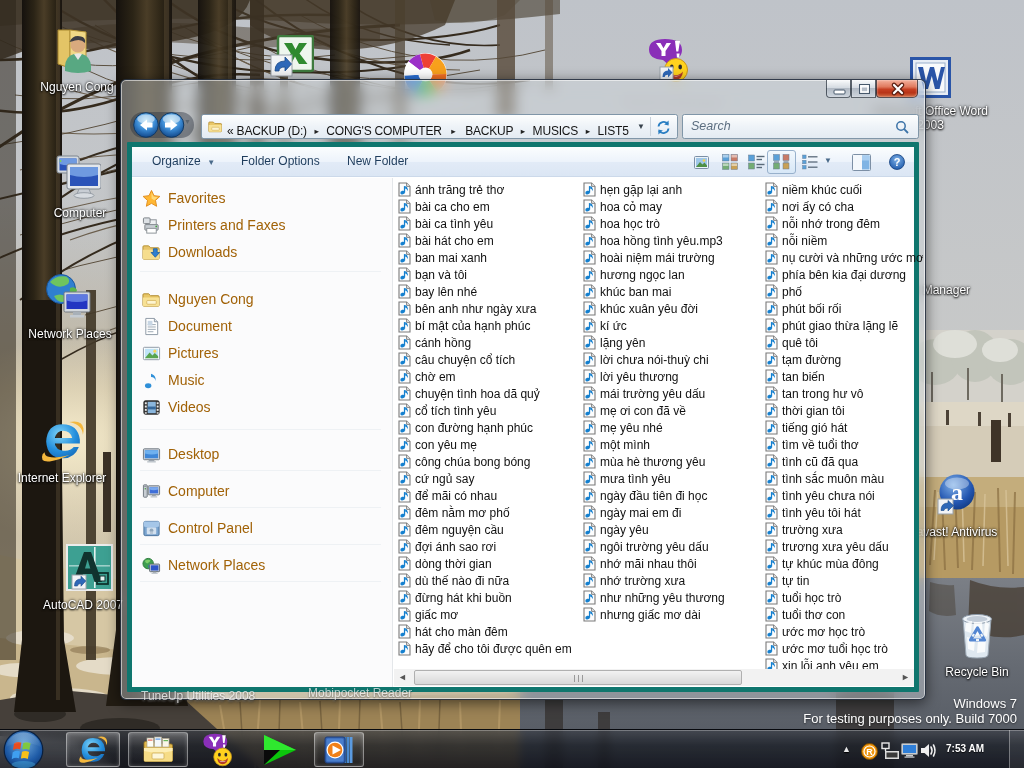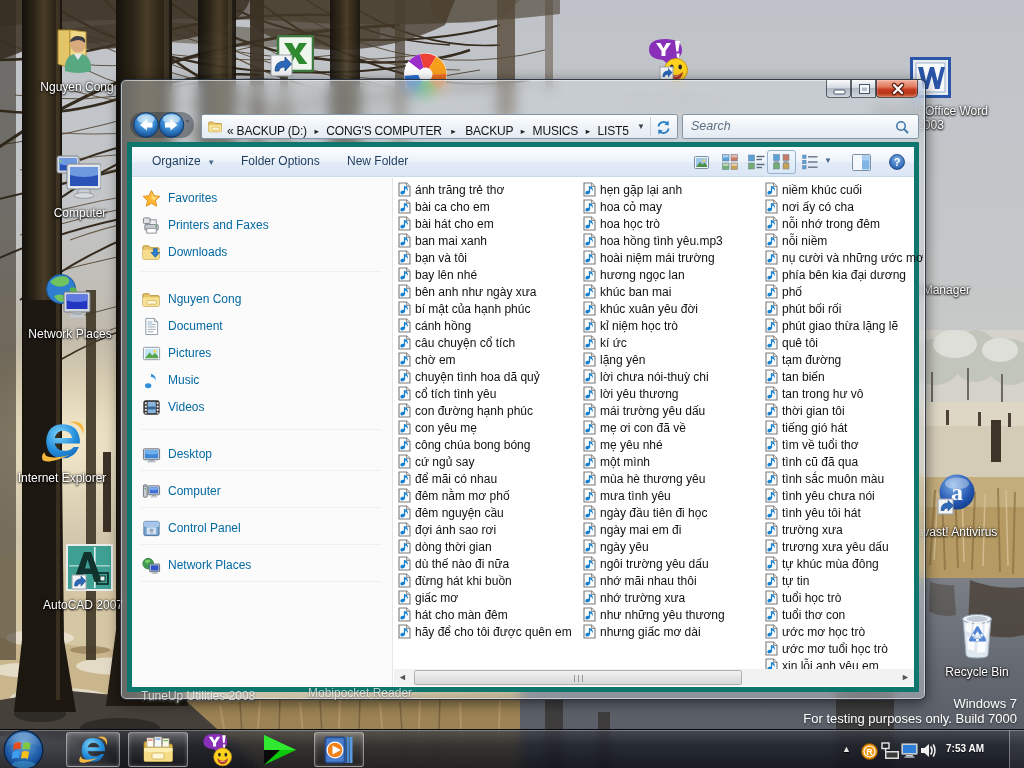--- a/index.html
+++ b/index.html
@@ -12,21 +12,21 @@
  background:rgba(208,214,220,0.42);backdrop-filter:blur(7px) saturate(115%);
  border:1px solid rgba(25,35,50,0.85);
  box-shadow:inset 0 0 0 1px rgba(255,255,255,0.55), 0 3px 14px rgba(0,0,0,0.55);}
 #content{position:absolute;left:6px;top:62px;right:6px;bottom:7px;background:#fff;border:5px solid #0f766e;border-radius:1px}
 
 #tbar{position:absolute;left:0;top:0;right:0;height:30px;background:linear-gradient(#fbfdfe,#edf3fb 50%,#e2ebf7 51%,#dbe6f4);border-bottom:1px solid #ccd9ea;color:#1e3c5c;font-size:12px}
 #tbar .tb{position:absolute;top:7px}
 
 #nav{position:absolute;left:0;top:31px;width:261px;bottom:0;background:#fbfbfc}
 #nav:after{content:"";position:absolute;right:0;top:0;bottom:0;width:1px;background:#e4e7ea}
-.ni{position:absolute;left:10px;height:26px;display:flex;align-items:center;font-size:12px;color:#0369a1}
+.ni{position:absolute;left:10px;height:26px;display:flex;align-items:center;font-size:14px;color:#a16207}
 .ni .nic{width:19px;height:19px;margin-right:7px;flex:none}
 .nsep{position:absolute;left:8px;right:12px;height:1px;background:#eef1f4}
 
 .fcol{position:absolute;top:34px;width:186px}
 .fr{height:17px;display:flex;align-items:center;white-space:nowrap;overflow:hidden;font-size:12px;color:#111}
 .fi{width:13px;height:15px;margin-right:4px;flex:none}
 
 #hscroll{position:absolute;left:262px;right:0;bottom:1px;height:17px;background:#f2f2f2}
 #hthumb{position:absolute;left:20px;top:1px;width:328px;height:15px;background:linear-gradient(#f2f2f2,#d8d8d8);border:1px solid #b0b0b0;border-radius:2px}
 .sarr{position:absolute;top:0;width:17px;height:17px;color:#555;font-size:9px;line-height:17px;text-align:center}
@@ -652,20 +652,26 @@
 <div class="fr">
             <svg class="fi" viewBox="0 0 13 15">
               <use href="#mf"></use>
             </svg>
             <span>bài ca cho em</span>
           </div>
 <div class="fr">
             <svg class="fi" viewBox="0 0 13 15">
               <use href="#mf"></use>
             </svg>
+            <span>bài ca tình yêu</span>
+          </div>
+<div class="fr">
+            <svg class="fi" viewBox="0 0 13 15">
+              <use href="#mf"></use>
+            </svg>
             <span>bài hát cho em</span>
           </div>
 <div class="fr">
             <svg class="fi" viewBox="0 0 13 15">
               <use href="#mf"></use>
             </svg>
             <span>ban mai xanh</span>
           </div>
 <div class="fr">
             <svg class="fi" viewBox="0 0 13 15">
@@ -847,26 +853,20 @@
             <svg class="fi" viewBox="0 0 13 15">
               <use href="#mf"></use>
             </svg>
             <span>khúc ban mai</span>
           </div>
 <div class="fr">
             <svg class="fi" viewBox="0 0 13 15">
               <use href="#mf"></use>
             </svg>
             <span>khúc xuân yêu đời</span>
-          </div>
-<div class="fr">
-            <svg class="fi" viewBox="0 0 13 15">
-              <use href="#mf"></use>
-            </svg>
-            <span>kỉ niệm học trò</span>
           </div>
 <div class="fr">
             <svg class="fi" viewBox="0 0 13 15">
               <use href="#mf"></use>
             </svg>
             <span>kí ức</span>
           </div>
 <div class="fr">
             <svg class="fi" viewBox="0 0 13 15">
               <use href="#mf"></use>

